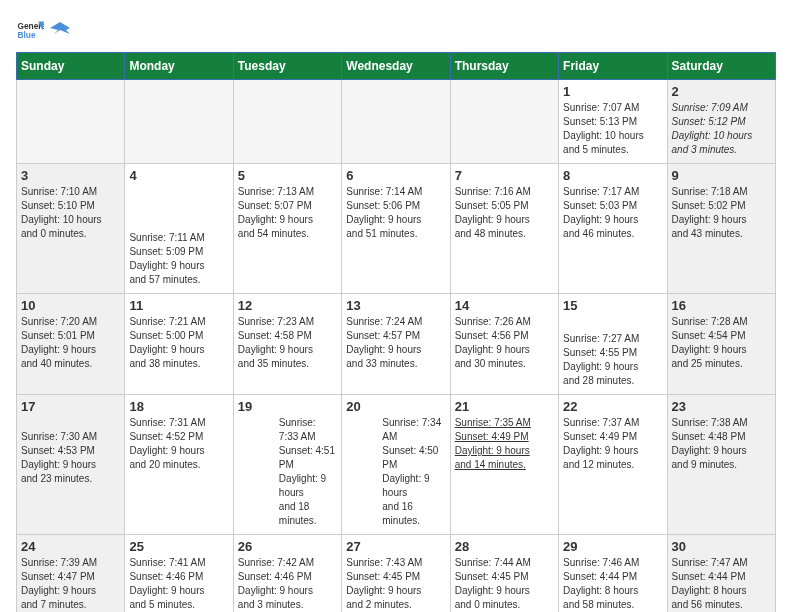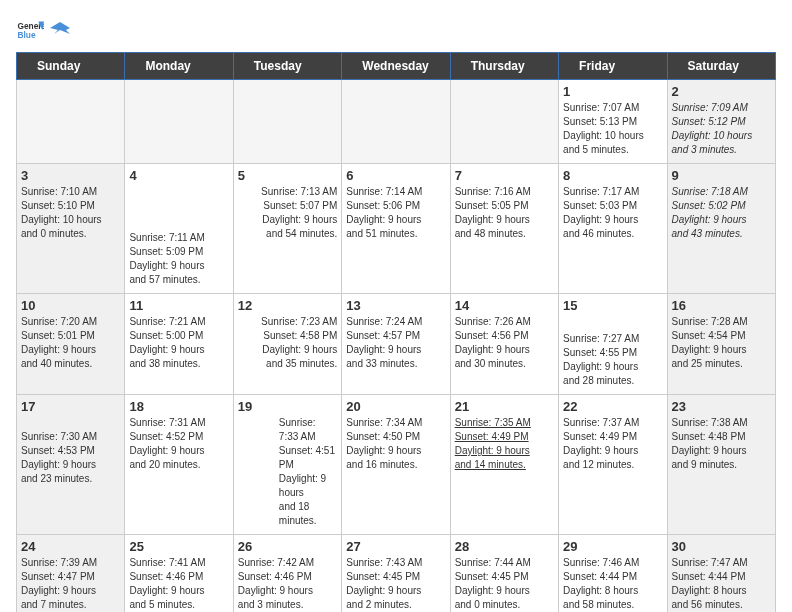--- a/index.html
+++ b/index.html
@@ -48,25 +48,25 @@
     .location-title {
       font-size: 14px;
       color: #555;
     }
     table {
       width: 100%;
       border-collapse: collapse;
       table-layout: fixed;
     }
     th {
-      background: #404040;
+      background: #15803d;
       color: #fff;
       font-size: 12px;
       font-weight: bold;
-      padding: 6px 20px;
+      padding: 6px 4px;
       text-align: left;
       border: 1px solid #3a6faf;
     }
     td {
       border: 1px solid #ccc;
       vertical-align: top;
       padding: 4px 4px 6px 4px;
       font-size: 10.5px;
       color: #333;
       height: 82px;
@@ -163,21 +163,21 @@
         </td>
         <td>
           <span class="day-number">4</span>
           <div class="day-info" style="white-space: pre-line; margin-top: 48px;">Sunrise: 7:11 AM
 Sunset: 5:09 PM
 Daylight: 9 hours
 and 57 minutes.</div>
         </td>
         <td>
           <span class="day-number">5</span>
-          <div class="day-info" style="white-space: pre-line; text-align: right;">Sunrise: 7:13 AM
+          <div class="day-info" style="white-space: pre-line;">Sunrise: 7:13 AM
 Sunset: 5:07 PM
 Daylight: 9 hours
 and 54 minutes.</div>
         </td>
         <td>
           <span class="day-number">6</span>
           <div class="day-info" style="white-space: pre-line;">Sunrise: 7:14 AM
 Sunset: 5:06 PM
 Daylight: 9 hours
 and 51 minutes.</div>
@@ -191,21 +191,21 @@
         </td>
         <td>
           <span class="day-number">8</span>
           <div class="day-info" style="white-space: pre-line;">Sunrise: 7:17 AM
 Sunset: 5:03 PM
 Daylight: 9 hours
 and 46 minutes.</div>
         </td>
         <td class="weekend">
           <span class="day-number">9</span>
-          <div class="day-info" style="white-space: pre-line; font-style: italic;">Sunrise: 7:18 AM
+          <div class="day-info" style="white-space: pre-line;">Sunrise: 7:18 AM
 Sunset: 5:02 PM
 Daylight: 9 hours
 and 43 minutes.</div>
         </td>
       </tr>
       <tr>
         <td class="weekend">
           <span class="day-number">10</span>
           <div class="day-info" style="white-space: pre-line;">Sunrise: 7:20 AM
 Sunset: 5:01 PM
@@ -214,21 +214,21 @@
         </td>
         <td>
           <span class="day-number">11</span>
           <div class="day-info" style="white-space: pre-line;">Sunrise: 7:21 AM
 Sunset: 5:00 PM
 Daylight: 9 hours
 and 38 minutes.</div>
         </td>
         <td>
           <span class="day-number">12</span>
-          <div class="day-info" style="white-space: pre-line; text-align: right;">Sunrise: 7:23 AM
+          <div class="day-info" style="white-space: pre-line;">Sunrise: 7:23 AM
 Sunset: 4:58 PM
 Daylight: 9 hours
 and 35 minutes.</div>
         </td>
         <td>
           <span class="day-number">13</span>
           <div class="day-info" style="white-space: pre-line;">Sunrise: 7:24 AM
 Sunset: 4:57 PM
 Daylight: 9 hours
 and 33 minutes.</div>
@@ -272,21 +272,21 @@
         </td>
         <td>
           <span class="day-number">19</span>
           <div class="day-info" style="white-space: pre-line; margin-left: 41px;">Sunrise: 7:33 AM
 Sunset: 4:51 PM
 Daylight: 9 hours
 and 18 minutes.</div>
         </td>
         <td>
           <span class="day-number">20</span>
-          <div class="day-info" style="white-space: pre-line;">Sunrise: 7:34 AM
+          <div class="day-info" style="white-space: pre-line; margin-left: 36px;">Sunrise: 7:34 AM
 Sunset: 4:50 PM
 Daylight: 9 hours
 and 16 minutes.</div>
         </td>
         <td>
           <span class="day-number">21</span>
           <div class="day-info" style="white-space: pre-line; text-decoration: underline;">Sunrise: 7:35 AM
 Sunset: 4:49 PM
 Daylight: 9 hours
 and 14 minutes.</div>

